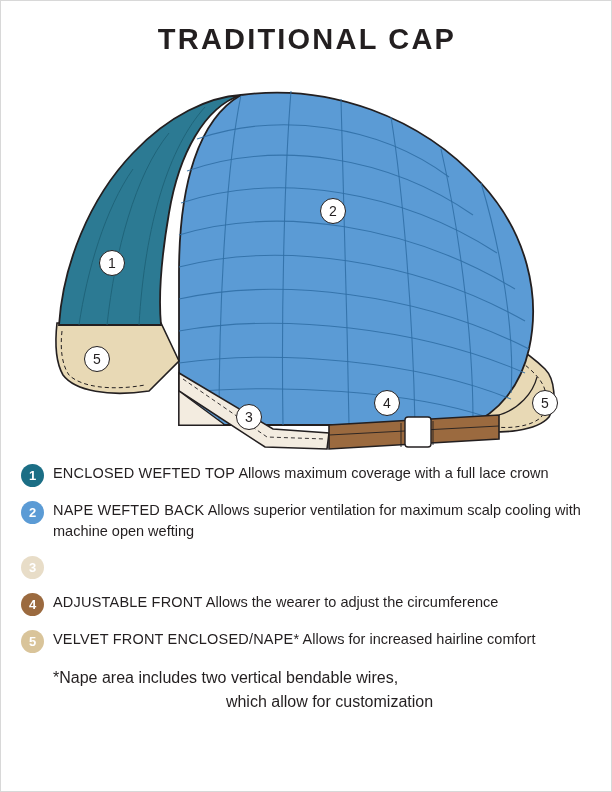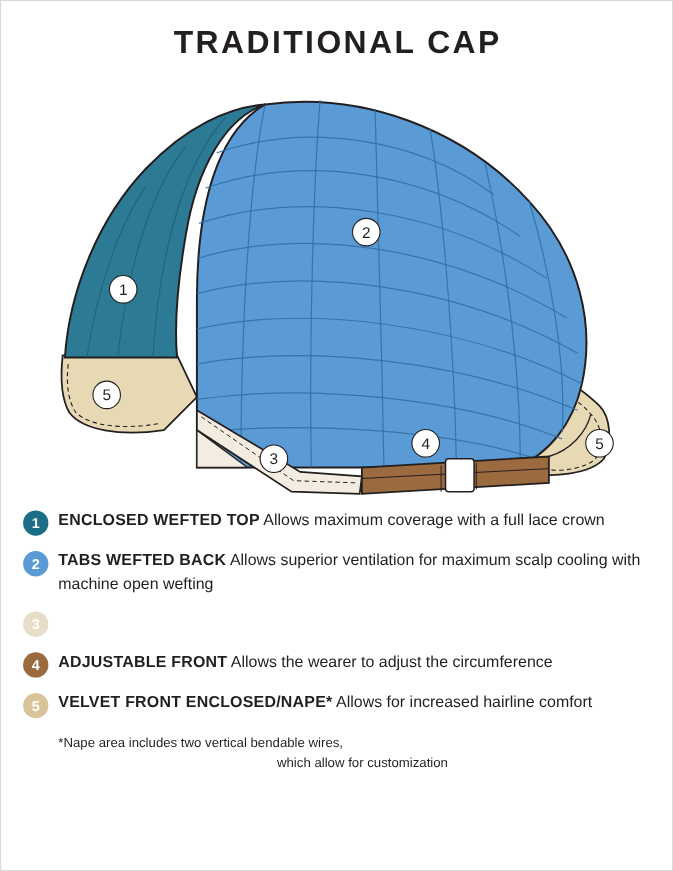--- a/index.html
+++ b/index.html
@@ -87,27 +87,27 @@
     margin-top: 1px;
     box-sizing: border-box;
   }
   .legend-text {
     font-size: 14.5px;
     line-height: 1.45;
     color: #231f20;
     max-width: 545px;
   }
   .legend-text b {
-    font-weight: 700;
+    font-weight: 400;
     letter-spacing: 0.2px;
   }
   .footnote {
     margin-top: 6px;
     margin-left: 32px;
-    font-size: 12px;
+    font-size: 16px;
     line-height: 1.5;
     color: #231f20;
   }
 </style>
 </head>
 <body>
 
 <div class="page">
 
   <div class="title">TRADITIONAL CAP</div>
@@ -182,21 +182,21 @@
       <div class="legend-num" style="background:#1b6e85;">1</div>
       <div class="legend-text">
         <b>ENCLOSED WEFTED TOP</b>
         <span>Allows maximum coverage with a full lace crown</span>
       </div>
     </div>
 
     <div class="legend-row">
       <div class="legend-num" style="background:#5b9bd5;">2</div>
       <div class="legend-text">
-        <b>TABS WEFTED BACK</b>
+        <b>NAPE WEFTED BACK</b>
         <span>Allows superior ventilation for maximum scalp cooling with machine open wefting</span>
       </div>
     </div>
 
     <div class="legend-row">
       <div class="legend-num" style="background:#e8ddc8; color:#ffffff;">3</div>
     </div>
 
     <div class="legend-row">
       <div class="legend-num" style="background:#9b6a3f;">4</div>

